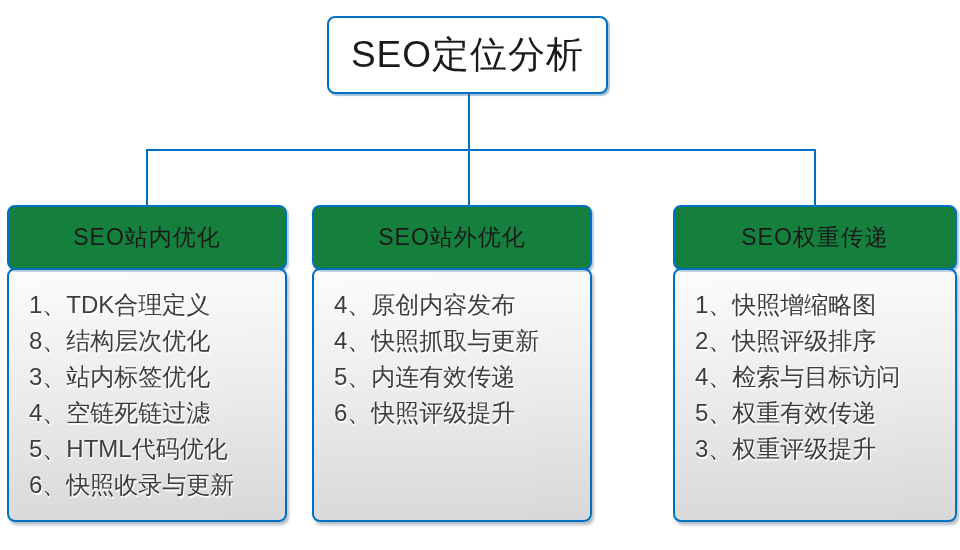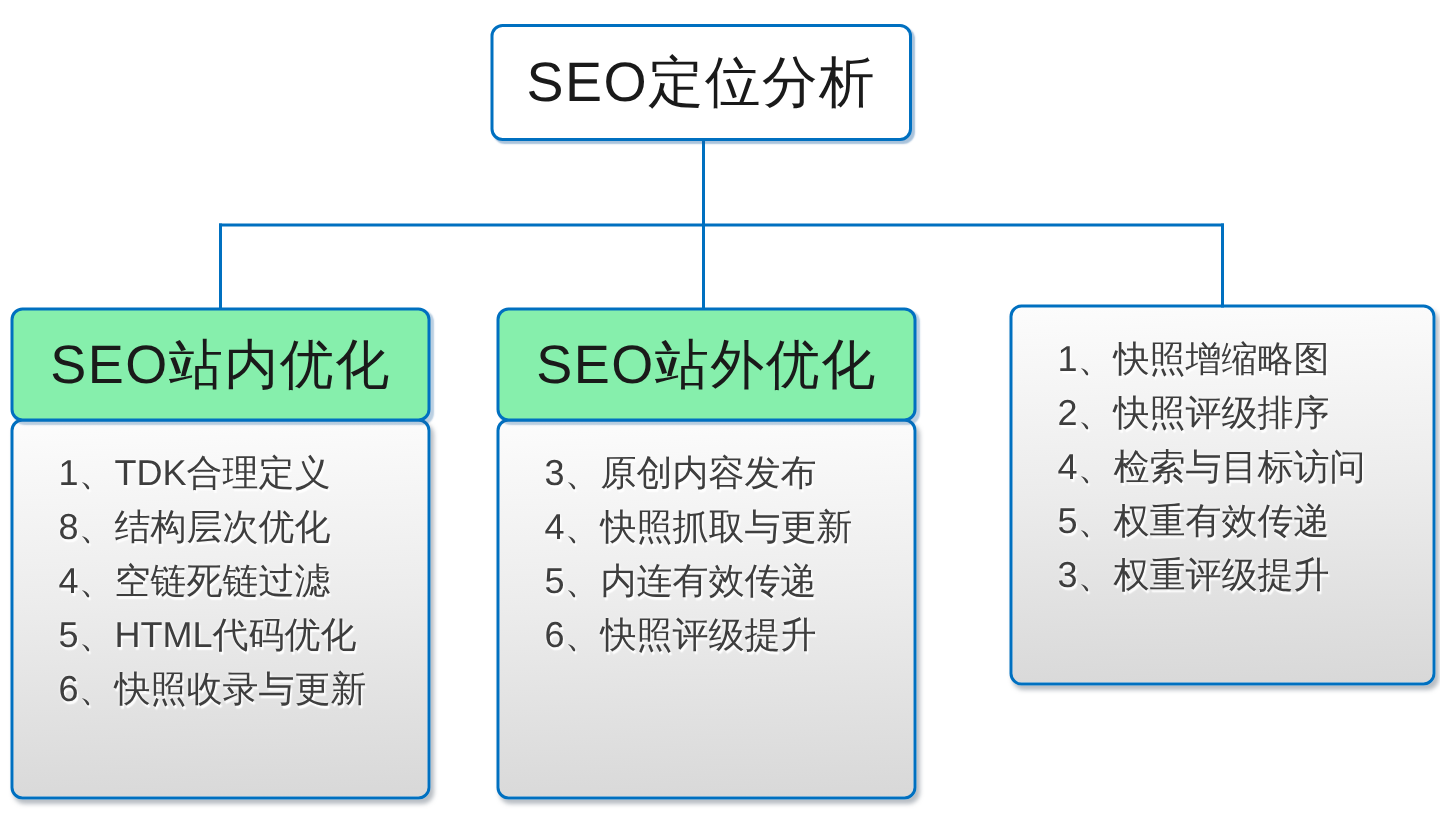--- a/index.html
+++ b/index.html
@@ -22,35 +22,35 @@
   .root-box{
     position:absolute;left:327px;top:16px;width:281px;height:78px;
     background:#ffffff;border:2px solid var(--accent);border-radius:8px;
     display:flex;align-items:center;justify-content:center;
     font-size:37px;color:var(--title-text);letter-spacing:1px;
     box-shadow:2px 2px 1px rgba(25,95,160,0.38);
   }
   
   .col{position:absolute;top:205px;width:280px;}
   .col-1{left:7px;}
-  .col-2{left:331px;}
+  .col-2{left:312px;}
   .col-3{left:673px;width:284px;}
   .col-title{
-    height:76px;background:#86efac;border:2px solid var(--accent);border-radius:8px;
+    height:65px;background:#15803d;border:2px solid var(--accent);border-radius:8px;
     display:flex;align-items:center;justify-content:center;
-    font-size:36px;color:var(--title-text);letter-spacing:1px;
+    font-size:23px;color:var(--title-text);letter-spacing:1px;
     box-shadow:2px 2px 1px rgba(25,95,160,0.30);
     position:relative;z-index:2;
   }
   .col-list{
     margin-top:-2px;height:254px;
     border:2px solid var(--accent);border-radius:8px;
     background:linear-gradient(178deg,#fcfcfc 0%,#ececec 48%,#d8d8d8 100%);
     box-shadow:2px 3px 3px rgba(125,135,145,0.55);
-    padding:17px 6px 0 30px;
+    padding:17px 6px 0 20px;
     position:relative;z-index:1;
     list-style:none;
   }
   .col-list li{
     font-size:24px;line-height:36px;color:var(--list-text);white-space:nowrap;
     text-shadow:1px 2px 1px #ffffff,0 0 2px rgba(255,255,255,0.9);
   }
 </style>
 </head>
 <body>
@@ -66,39 +66,43 @@
     <span>SEO定位分析</span>
   </div>
 
   <div class="col col-1">
     <div class="col-title">
       <span>SEO站内优化</span>
     </div>
     <ul class="col-list">
       <li>1、TDK合理定义</li>
       <li>8、结构层次优化</li>
+      <li>3、站内标签优化</li>
       <li>4、空链死链过滤</li>
       <li>5、HTML代码优化</li>
       <li>6、快照收录与更新</li>
     </ul>
   </div>
 
   <div class="col col-2">
     <div class="col-title">
       <span>SEO站外优化</span>
     </div>
     <ul class="col-list">
-      <li>3、原创内容发布</li>
+      <li>4、原创内容发布</li>
       <li>4、快照抓取与更新</li>
       <li>5、内连有效传递</li>
       <li>6、快照评级提升</li>
     </ul>
   </div>
 
   <div class="col col-3">
+    <div class="col-title">
+      <span>SEO权重传递</span>
+    </div>
     <ul class="col-list">
       <li>1、快照增缩略图</li>
       <li>2、快照评级排序</li>
       <li>4、检索与目标访问</li>
       <li>5、权重有效传递</li>
       <li>3、权重评级提升</li>
     </ul>
   </div>
 
 </div>

